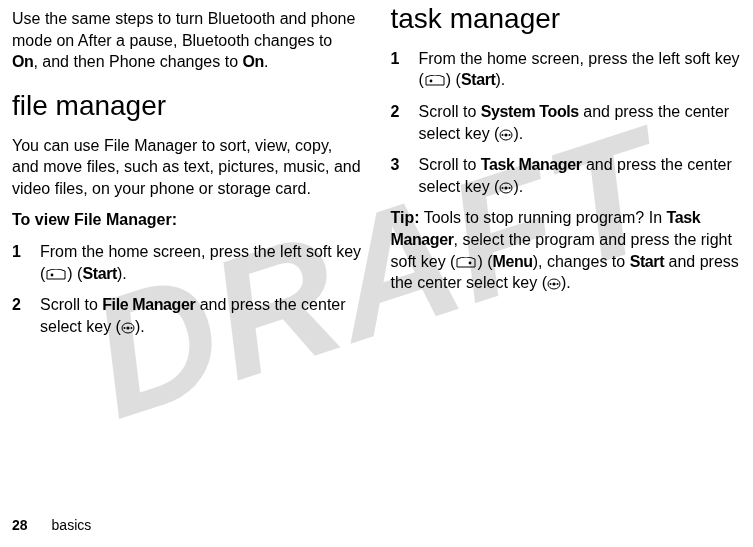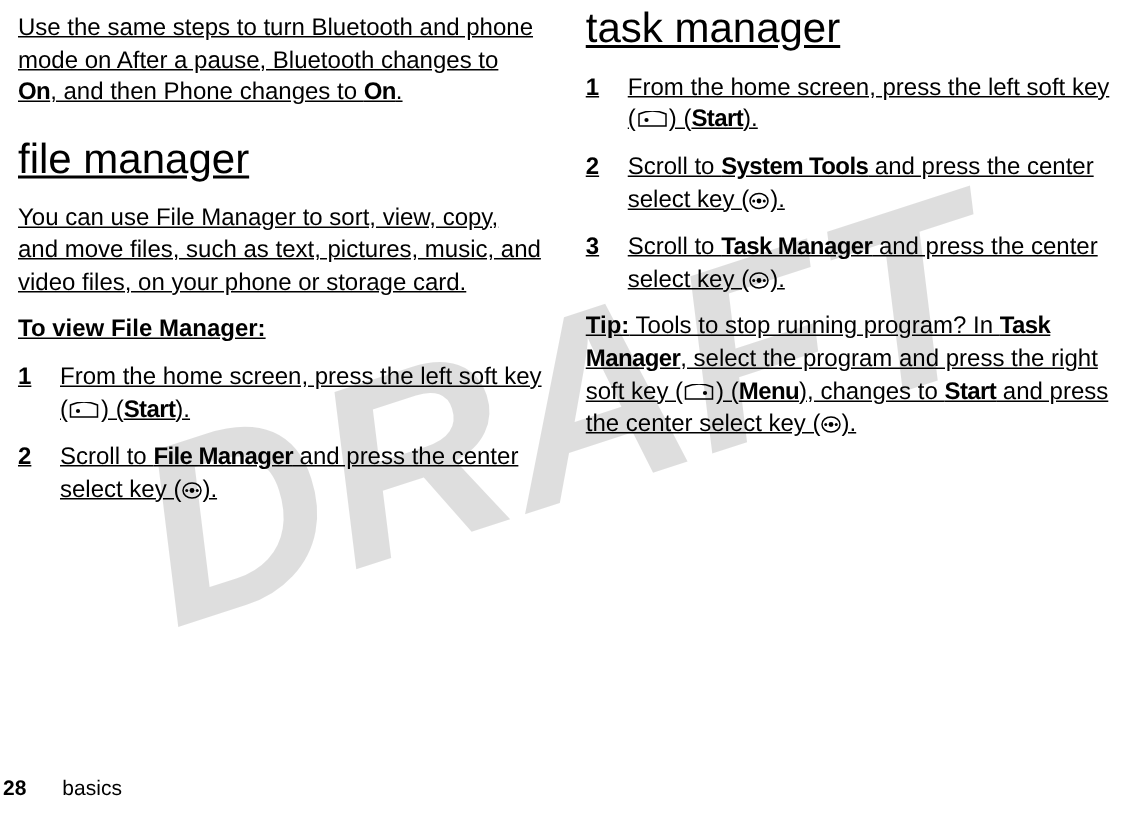--- a/index.html
+++ b/index.html
@@ -25,21 +25,20 @@
     letter-spacing: 2px;
     font-family: Arial, Helvetica, sans-serif;
     pointer-events: none;
     white-space: nowrap;
   }
   .cols {
     display: flex;
     gap: 28px;
     position: relative;
     z-index: 1;
-    text-decoration: underline;
   }
   .col { flex: 1; }
   h2.section {
     font-family: Arial, Helvetica, sans-serif;
     font-weight: normal;
     font-size: 28px;
     margin: 14px 0 10px 0;
   }
   p { margin: 6px 0 10px 0; }
   .stepline {
@@ -56,21 +55,21 @@
   .cond { font-family: "Arial Narrow", Arial, sans-serif; font-stretch: condensed; font-weight: bold; letter-spacing: -0.4px; }
   .key {
     display: inline-block;
     vertical-align: -2px;
     font-size: 12px;
     line-height: 1;
   }
   .tophead { margin: 8px 0 10px 0; }
   .footer {
     position: absolute;
-    left: 2px;
+    left: 12px;
     bottom: 12px;
     font-size: 14px;
     z-index: 1;
   }
   .footer .pn { font-weight: bold; margin-right: 24px; }
 </style>
 </head>
 <body>
 
 <div class="watermark">DRAFT</div>

